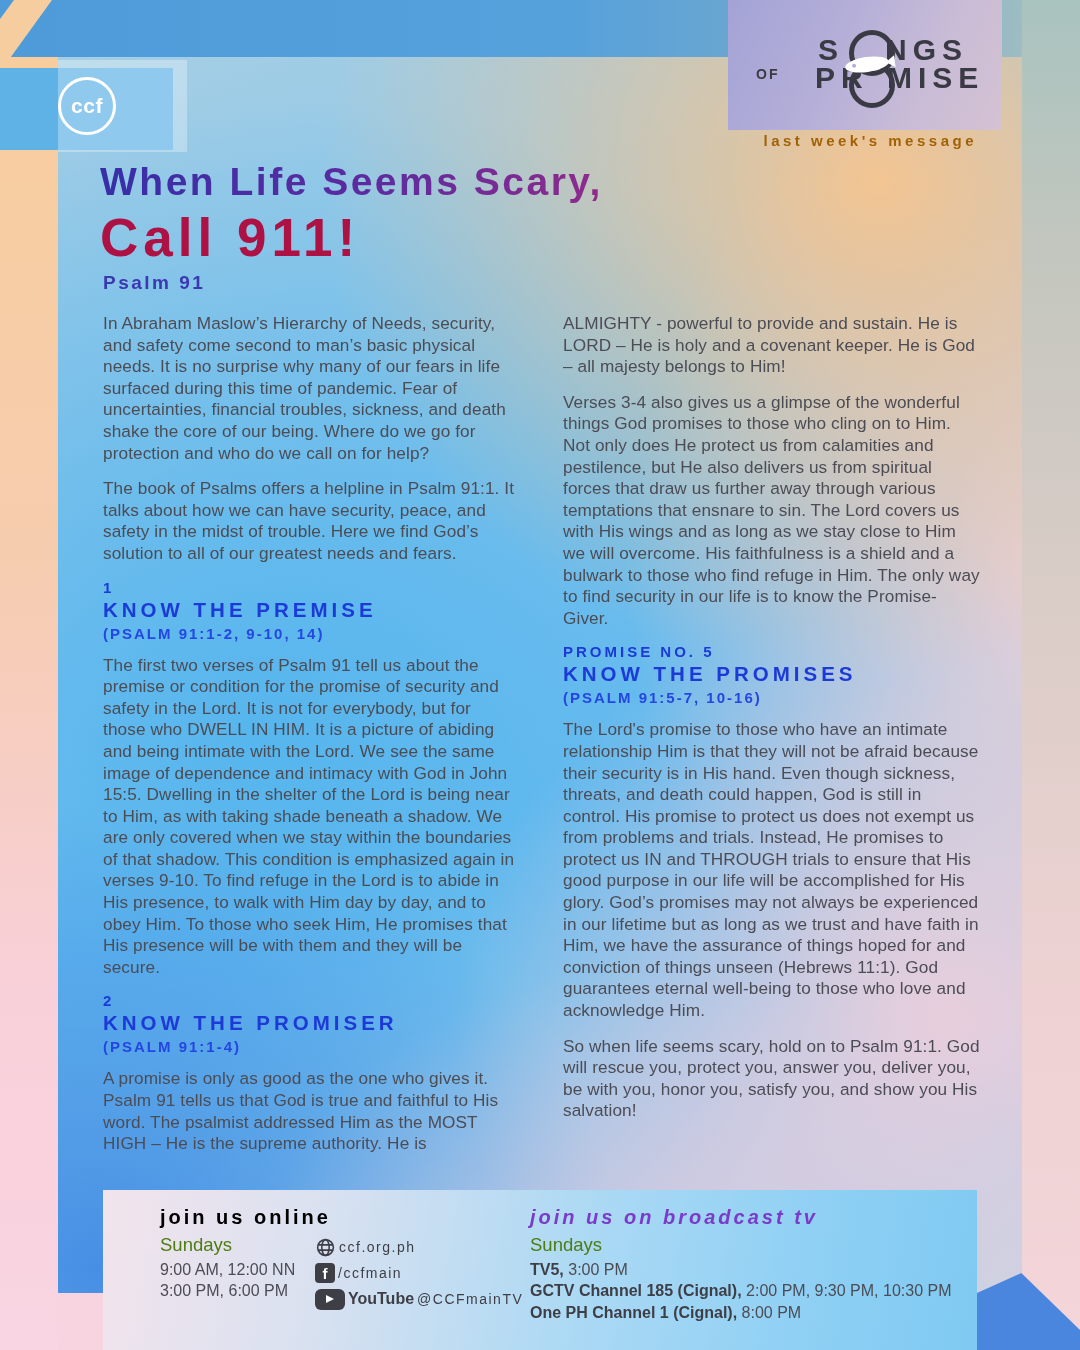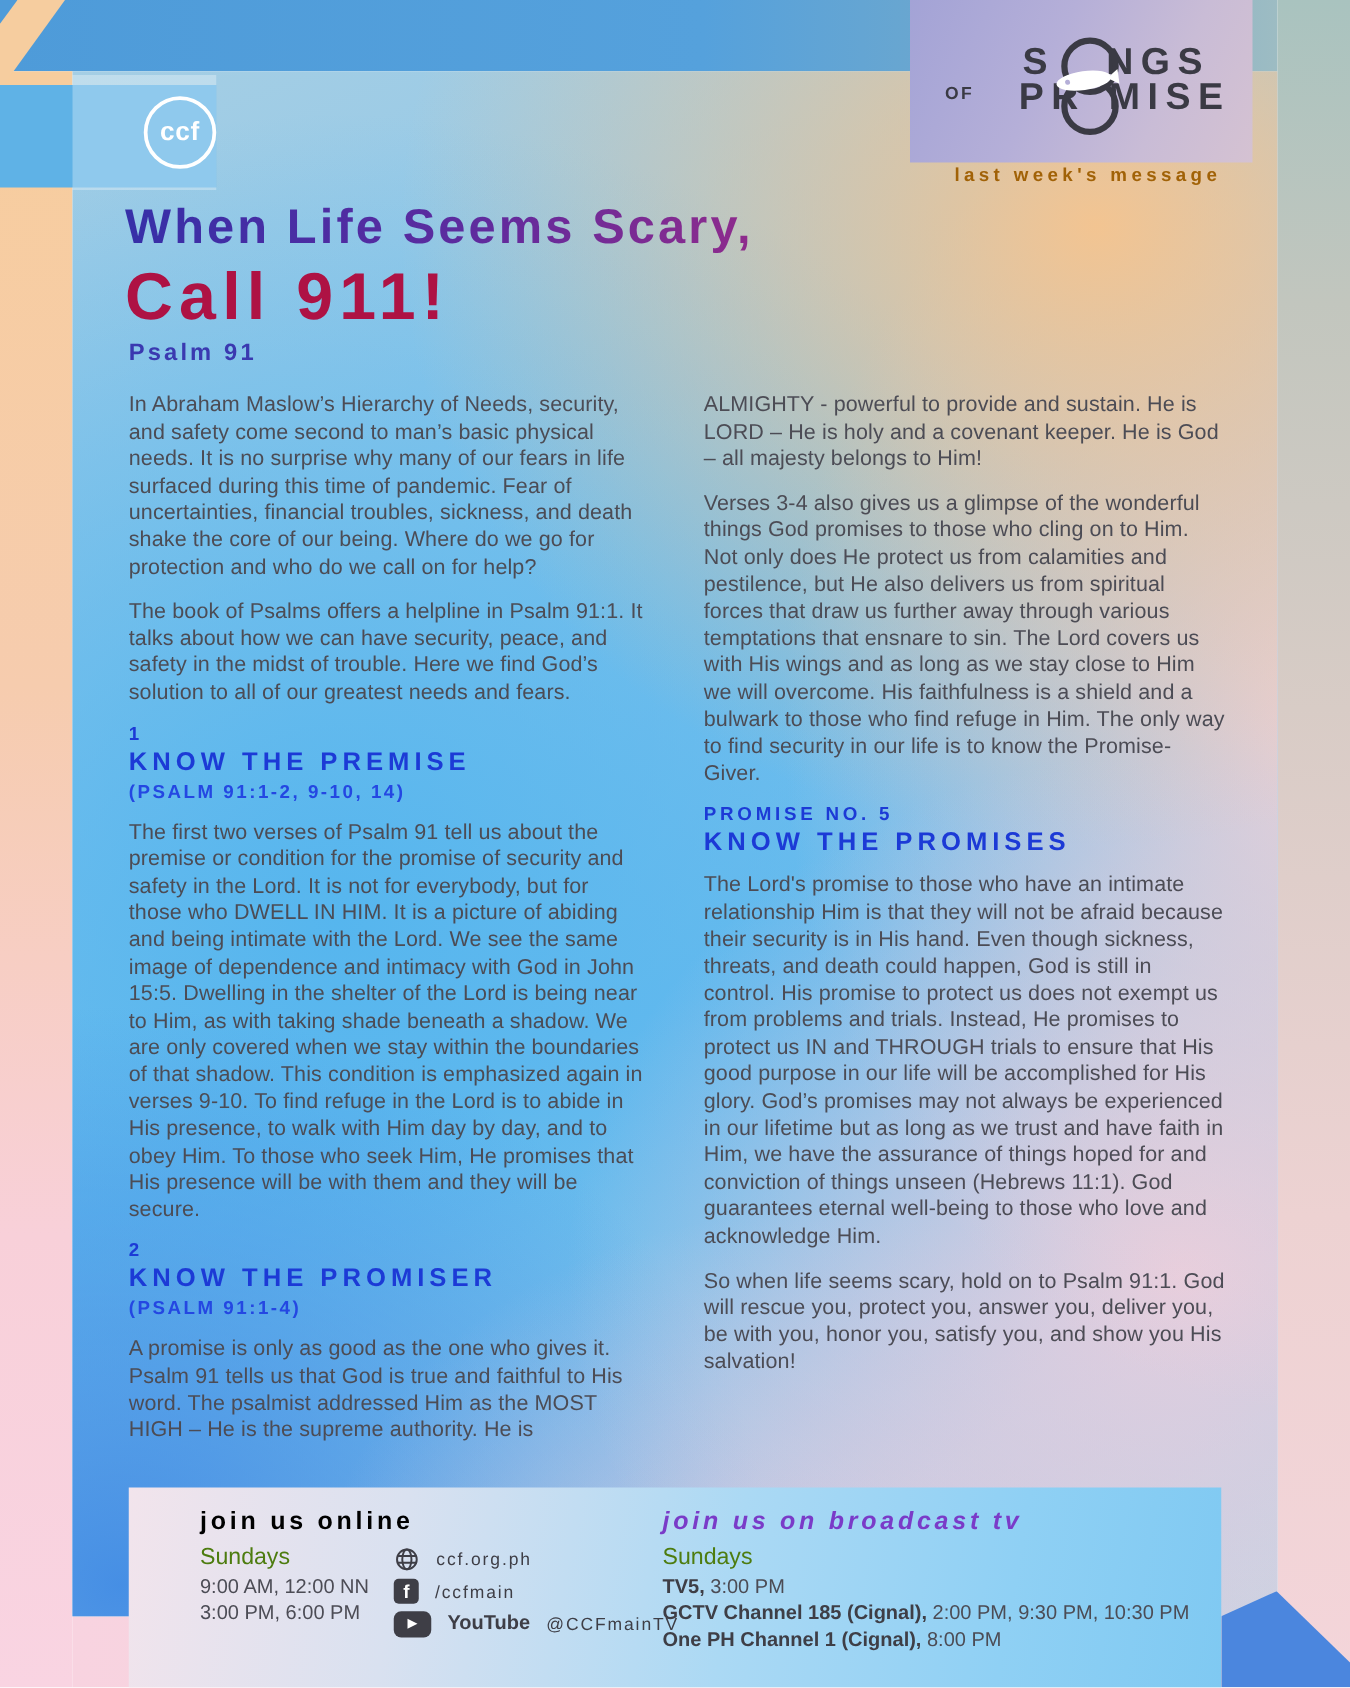--- a/index.html
+++ b/index.html
@@ -29,22 +29,22 @@
       radial-gradient(900px 800px at 85% 10%, rgba(247,196,141,.95), rgba(247,196,141,0) 62%),
       radial-gradient(700px 900px at 104% 42%, rgba(246,210,213,.92), rgba(246,210,213,0) 62%),
       radial-gradient(820px 700px at 92% 78%, rgba(240,206,220,.88), rgba(240,206,220,0) 60%),
       radial-gradient(620px 500px at 62% 100%, rgba(214,199,224,.8), rgba(214,199,224,0) 65%),
       radial-gradient(900px 800px at 4% 98%, rgba(64,138,228,.92), rgba(64,138,228,0) 58%),
       radial-gradient(1000px 950px at 22% 55%, rgba(84,181,238,.95), rgba(84,181,238,0) 68%),
       linear-gradient(160deg,#a5cee4 0%,#8ac6ea 30%,#6fbdee 58%,#bfd4e4 100%);}
 
   
   .ccf-bar{left:0;top:68px;width:173px;height:82px;background:#5fb2e6;z-index:4;}
-  .ccf-box{left:58px;top:60px;width:115px;height:92px;background:rgba(255,255,255,.30);z-index:5;
-    display:flex;align-items:center;justify-content:flex-end;}
+  .ccf-box{left:58px;top:60px;width:129px;height:92px;background:rgba(255,255,255,.30);z-index:5;
+    display:flex;align-items:center;justify-content:flex-start;}
   .ccf-circle{width:52px;height:52px;border:3px solid #fff;border-radius:50%;
     display:flex;align-items:center;justify-content:center;
     color:#fff;font-size:21px;font-weight:700;letter-spacing:.5px;}
 
   
   .sop-box{left:728px;top:0;width:274px;height:130px;z-index:5;
     background:linear-gradient(115deg,#a3a3d6 0%,#b5afd8 40%,#c9bcd6 72%,#d5c2d2 100%);}
   .sop{position:relative;width:100%;height:100%;color:#3a3a44;font-weight:700;}
   .sop span{position:absolute;letter-spacing:6px;font-size:30px;}
   .sop .s{left:90px;top:33px;}
@@ -83,21 +83,21 @@
   
   .footer-box{left:103px;top:1190px;width:874px;height:160px;z-index:5;
     background:linear-gradient(100deg,#f2e4ec 0%,#d9e1f0 25%,#abd9f4 55%,#8fd0f4 80%,#7fc9f2 100%);}
   .f-head{font-size:20px;font-weight:800;letter-spacing:3px;}
   .f-online-h{left:160px;top:1206px;z-index:6;color:#000000;}
   .f-broadcast-h{left:530px;top:1206px;z-index:6;color:#7a3bc8;font-style:italic;}
   .f-block{z-index:6;color:#4c4c55;font-size:16px;line-height:21.5px;}
   .f-day{font-weight:400;font-size:18.5px;color:#4d7c0f;margin-bottom:3px;}
   .f-online-t{left:160px;top:1234px;}
   .f-links{left:315px;top:1236px;z-index:6;color:#3e3e46;}
-  .f-link-row{display:flex;align-items:center;gap:13px;height:22px;margin-bottom:4px;}
+  .f-link-row{display:flex;align-items:center;gap:3px;height:22px;margin-bottom:4px;}
   .f-link-row .lbl{font-size:14px;letter-spacing:1.5px;font-weight:500;}
   .fb-ic{width:20px;height:20px;background:#3e3e46;border-radius:4px;color:#fff;
     display:flex;align-items:center;justify-content:center;font-weight:700;font-size:15px;}
   .yt-ic{width:30px;height:21px;background:#3e3e46;border-radius:6px;position:relative;}
   .yt-ic:after{content:"";position:absolute;left:11px;top:6px;width:0;height:0;
     border-top:4.5px solid transparent;border-bottom:4.5px solid transparent;border-left:8px solid #fff;}
   .yt-word{font-size:16px;font-weight:800;letter-spacing:0;}
   .f-bc{left:530px;top:1234px;}
   .f-bc b{color:#3e3e46;}
 </style>
@@ -154,20 +154,21 @@
   </div>
   <p>A promise is only as good as the one who gives it. Psalm 91 tells us that God is true and faithful to His word. The psalmist addressed Him as the MOST HIGH – He is the supreme authority. He is</p>
 </div>
 
 <div class="abs col col-right">
   <p>ALMIGHTY - powerful to provide and sustain. He is LORD – He is holy and a covenant keeper. He is God – all majesty belongs to Him!</p>
   <p>Verses 3-4 also gives us a glimpse of the wonderful things God promises to those who cling on to Him. Not only does He protect us from calamities and pestilence, but He also delivers us from spiritual forces that draw us further away through various temptations that ensnare to sin. The Lord covers us with His wings and as long as we stay close to Him we will overcome. His faithfulness is a shield and a bulwark to those who find refuge in Him. The only way to find security in our life is to know the Promise-Giver.</p>
   <div class="sec">
     <div class="kick" style="letter-spacing:3px;">PROMISE NO. 5</div>
     <div class="st">KNOW THE PROMISES</div>
+    <div class="ref">(PSALM 91:5-7, 10-16)</div>
   </div>
   <p>The Lord's promise to those who have an intimate relationship Him is that they will not be afraid because their security is in His hand. Even though sickness, threats, and death could happen, God is still in control. His promise to protect us does not exempt us from problems and trials. Instead, He promises to protect us IN and THROUGH trials to ensure that His good purpose in our life will be accomplished for His glory. God’s promises may not always be experienced in our lifetime but as long as we trust and have faith in Him, we have the assurance of things hoped for and conviction of things unseen (Hebrews 11:1). God guarantees eternal well-being to those who love and acknowledge Him.</p>
   <p>So when life seems scary, hold on to Psalm 91:1. God will rescue you, protect you, answer you, deliver you, be with you, honor you, satisfy you, and show you His salvation!</p>
 </div>
 
 <div class="abs footer-box"></div>
 
 <div class="abs f-head f-online-h">join us online</div>
 <div class="abs f-block f-online-t">
   <div class="f-day">Sundays</div>

